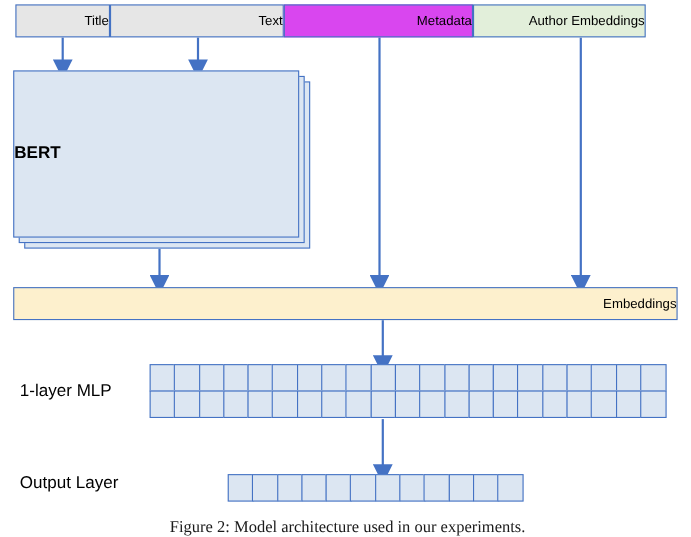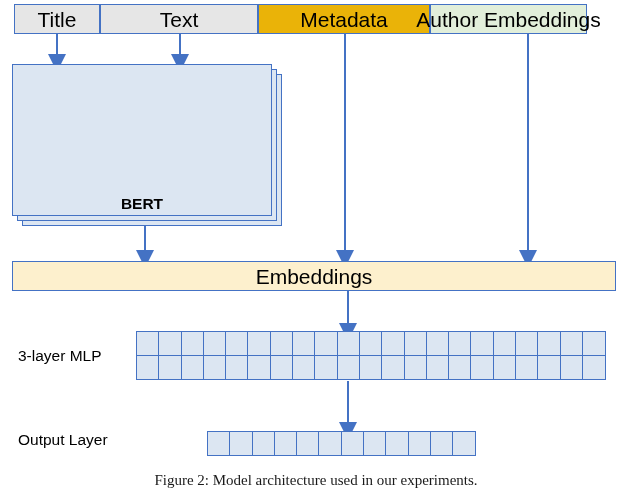--- a/index.html
+++ b/index.html
@@ -19,53 +19,53 @@
     overflow: hidden;
   }
 
   
   .box {
     position: absolute;
     box-sizing: border-box;
     border: 1.4px solid #4472c4;
     display: flex;
     align-items: center;
-    justify-content: center;
+    justify-content: flex-end;
     color: #000000;
-    font-size: 21px;
+    font-size: 12px;
     line-height: 1;
     white-space: nowrap;
   }
 
   
   .input-box { top: 4px; height: 30px; }
   #box-title     { left: 14px;  width: 86px;  background: #e6e6e6; }
   #box-text      { left: 100px; width: 158px; background: #e6e6e6; }
-  #box-metadata  { left: 258px; width: 172px; background: #eab308; }
+  #box-metadata  { left: 258px; width: 172px; background: #d946ef; }
   #box-authoremb { left: 430px; width: 157px; background: #e2efda; }
 
   
   #bert-stack {
     position: absolute;
     left: 12px;
     top: 64px;
     width: 270px;
     height: 162px;
   }
   .bert-card {
     position: absolute;
     box-sizing: border-box;
     background: #dce6f2;
     border: 1.6px solid #4472c4;
   }
   #bert-card-back  { left: 10px; top: 10px; width: 260px; height: 152px; }
   #bert-card-mid   { left: 5px;  top: 5px;  width: 260px; height: 152px; }
   #bert-card-front { left: 0px;  top: 0px;  width: 260px; height: 152px;
-                     display: flex; flex-direction: column;
-                     align-items: center; justify-content: flex-end; }
+                     display: flex; flex-direction: row;
+                     align-items: center; justify-content: flex-start; }
   .bert-label {
     font-weight: bold;
     font-size: 15.5px;
     color: #000;
     line-height: 1.45;
     text-align: center;
   }
 
   
   #box-concat {
@@ -179,21 +179,21 @@
     <div class="bert-card" id="bert-card-mid"></div>
     <div class="bert-card" id="bert-card-front">
       <div class="bert-label">BERT</div>
     </div>
   </div>
 
   <div class="box" id="box-concat">
     <span>Embeddings</span>
   </div>
 
-  <div class="row-label" id="label-mlp">3-layer MLP</div>
+  <div class="row-label" id="label-mlp">1-layer MLP</div>
   <div class="grid" id="grid-mlp">
       <div class="grid-row">
         <div class="cell"></div>
         <div class="cell"></div>
         <div class="cell"></div>
         <div class="cell"></div>
         <div class="cell"></div>
         <div class="cell"></div>
         <div class="cell"></div>
         <div class="cell"></div>

